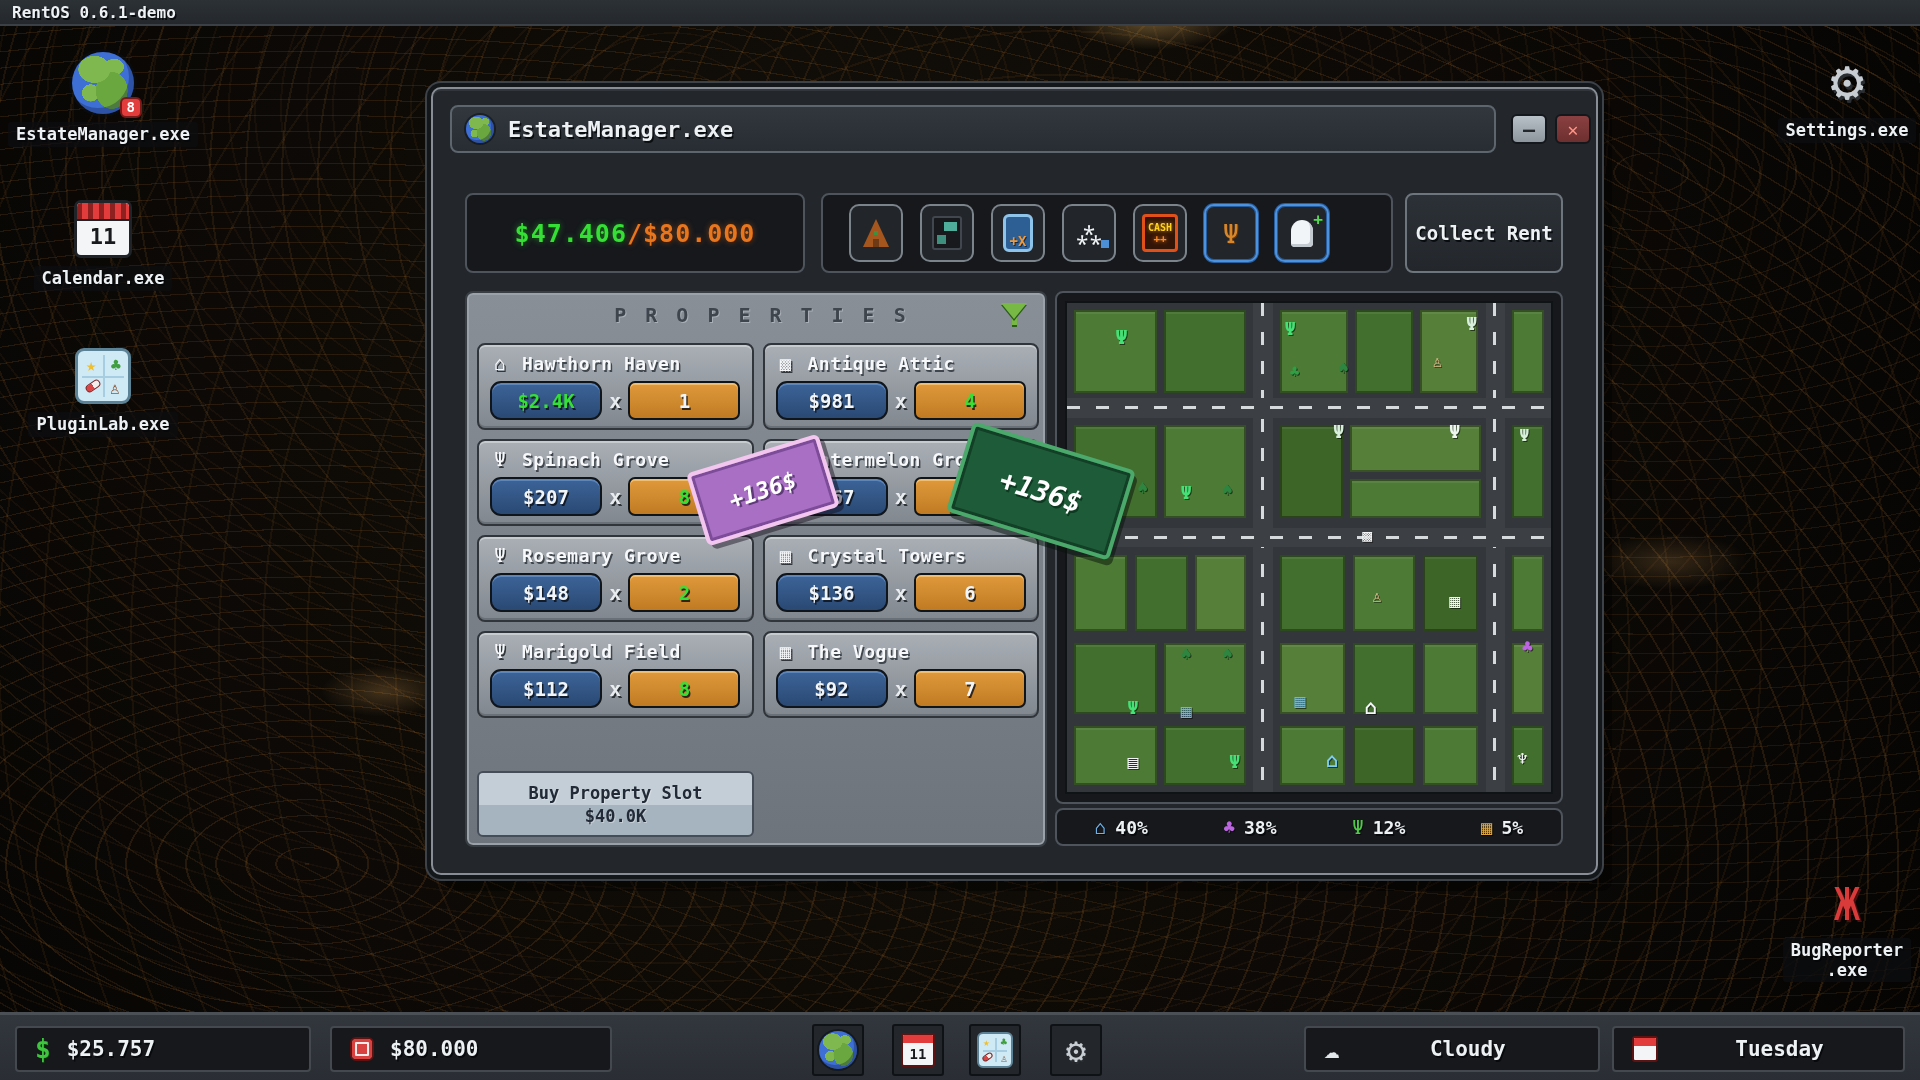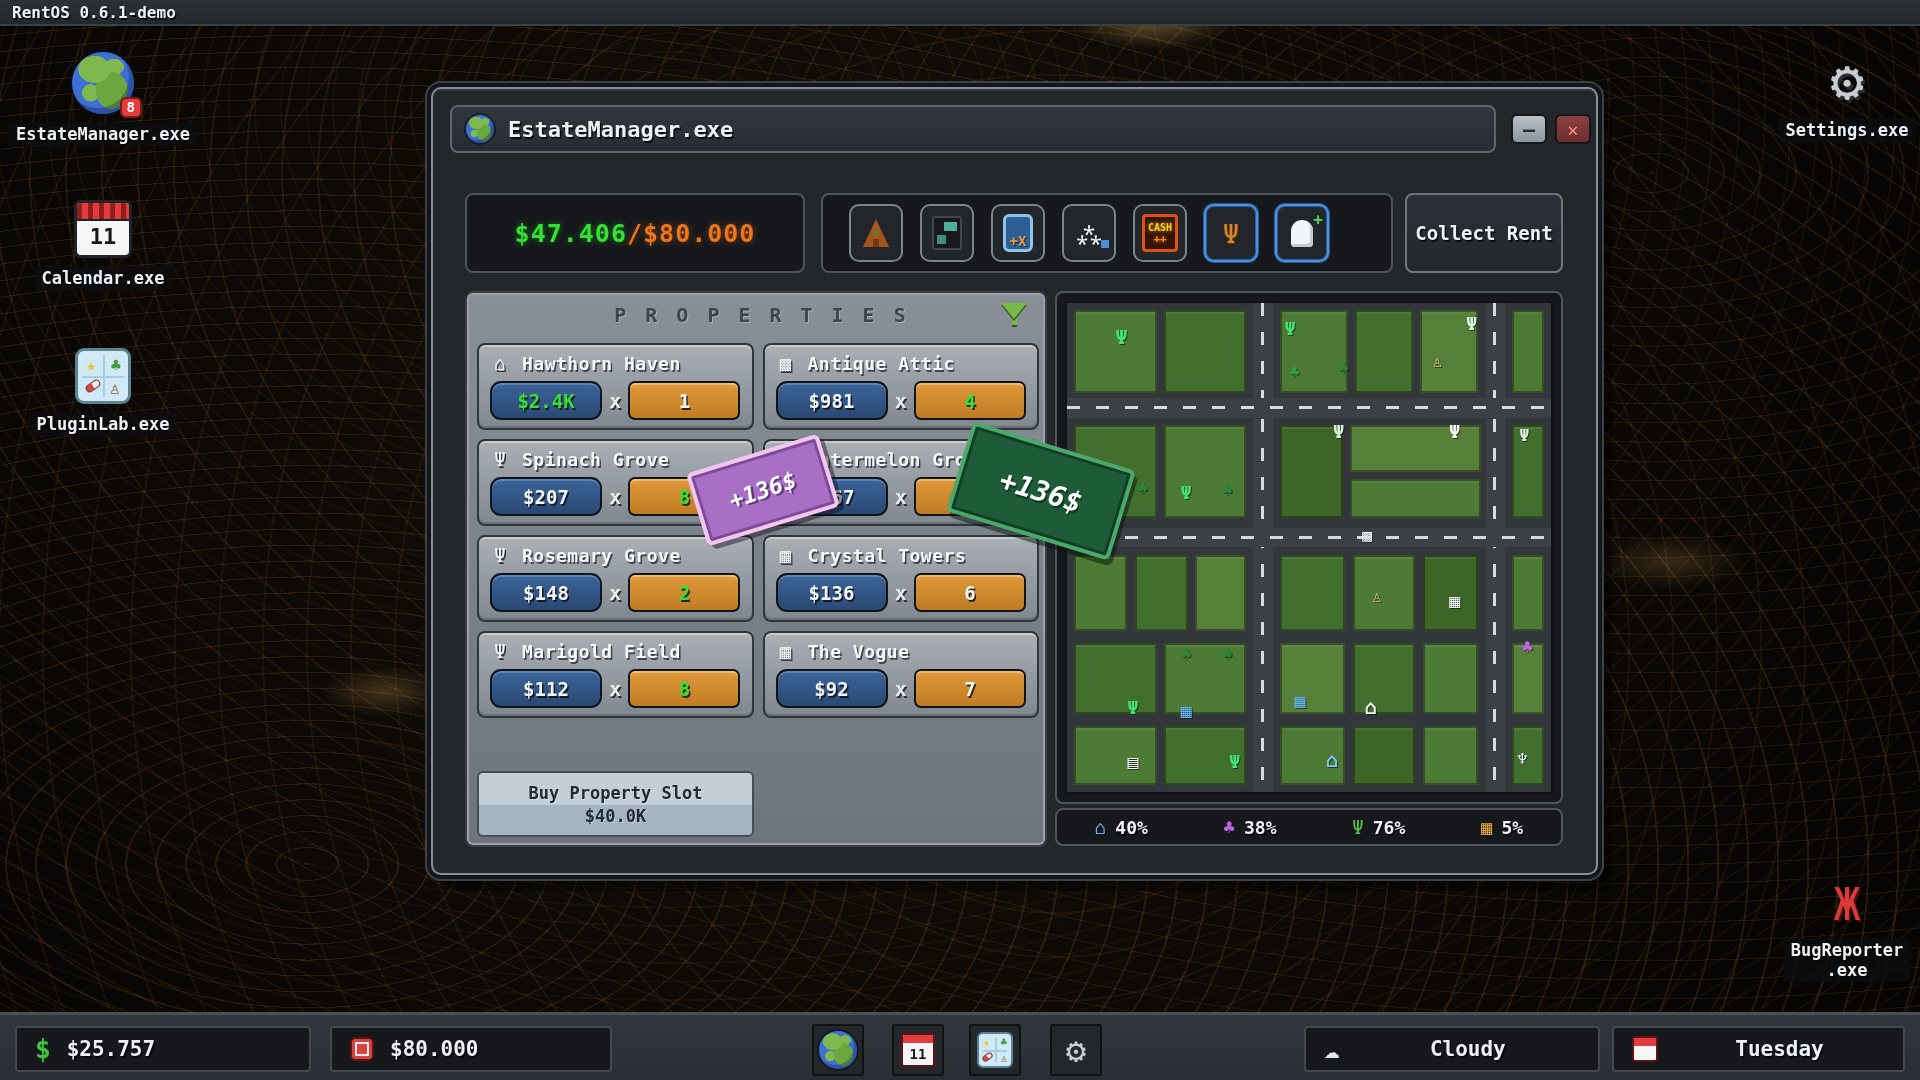--- a/index.html
+++ b/index.html
@@ -514,21 +514,21 @@
     <div class="stat">
       <span class="si" style="color: rgb(109, 178, 232);">⌂</span>
       <span class="sv pxtext">40%</span>
     </div>
     <div class="stat">
       <span class="si" style="color: rgb(187, 102, 224);">♣</span>
       <span class="sv pxtext">38%</span>
     </div>
     <div class="stat">
       <span class="si" style="color: rgb(82, 200, 74);">Ψ</span>
-      <span class="sv pxtext">76%</span>
+      <span class="sv pxtext">12%</span>
     </div>
     <div class="stat">
       <span class="si" style="color: rgb(224, 166, 60);">▦</span>
       <span class="sv pxtext">5%</span>
     </div>
   </div>
 
 </div>
 
 <div class="tag purple">

